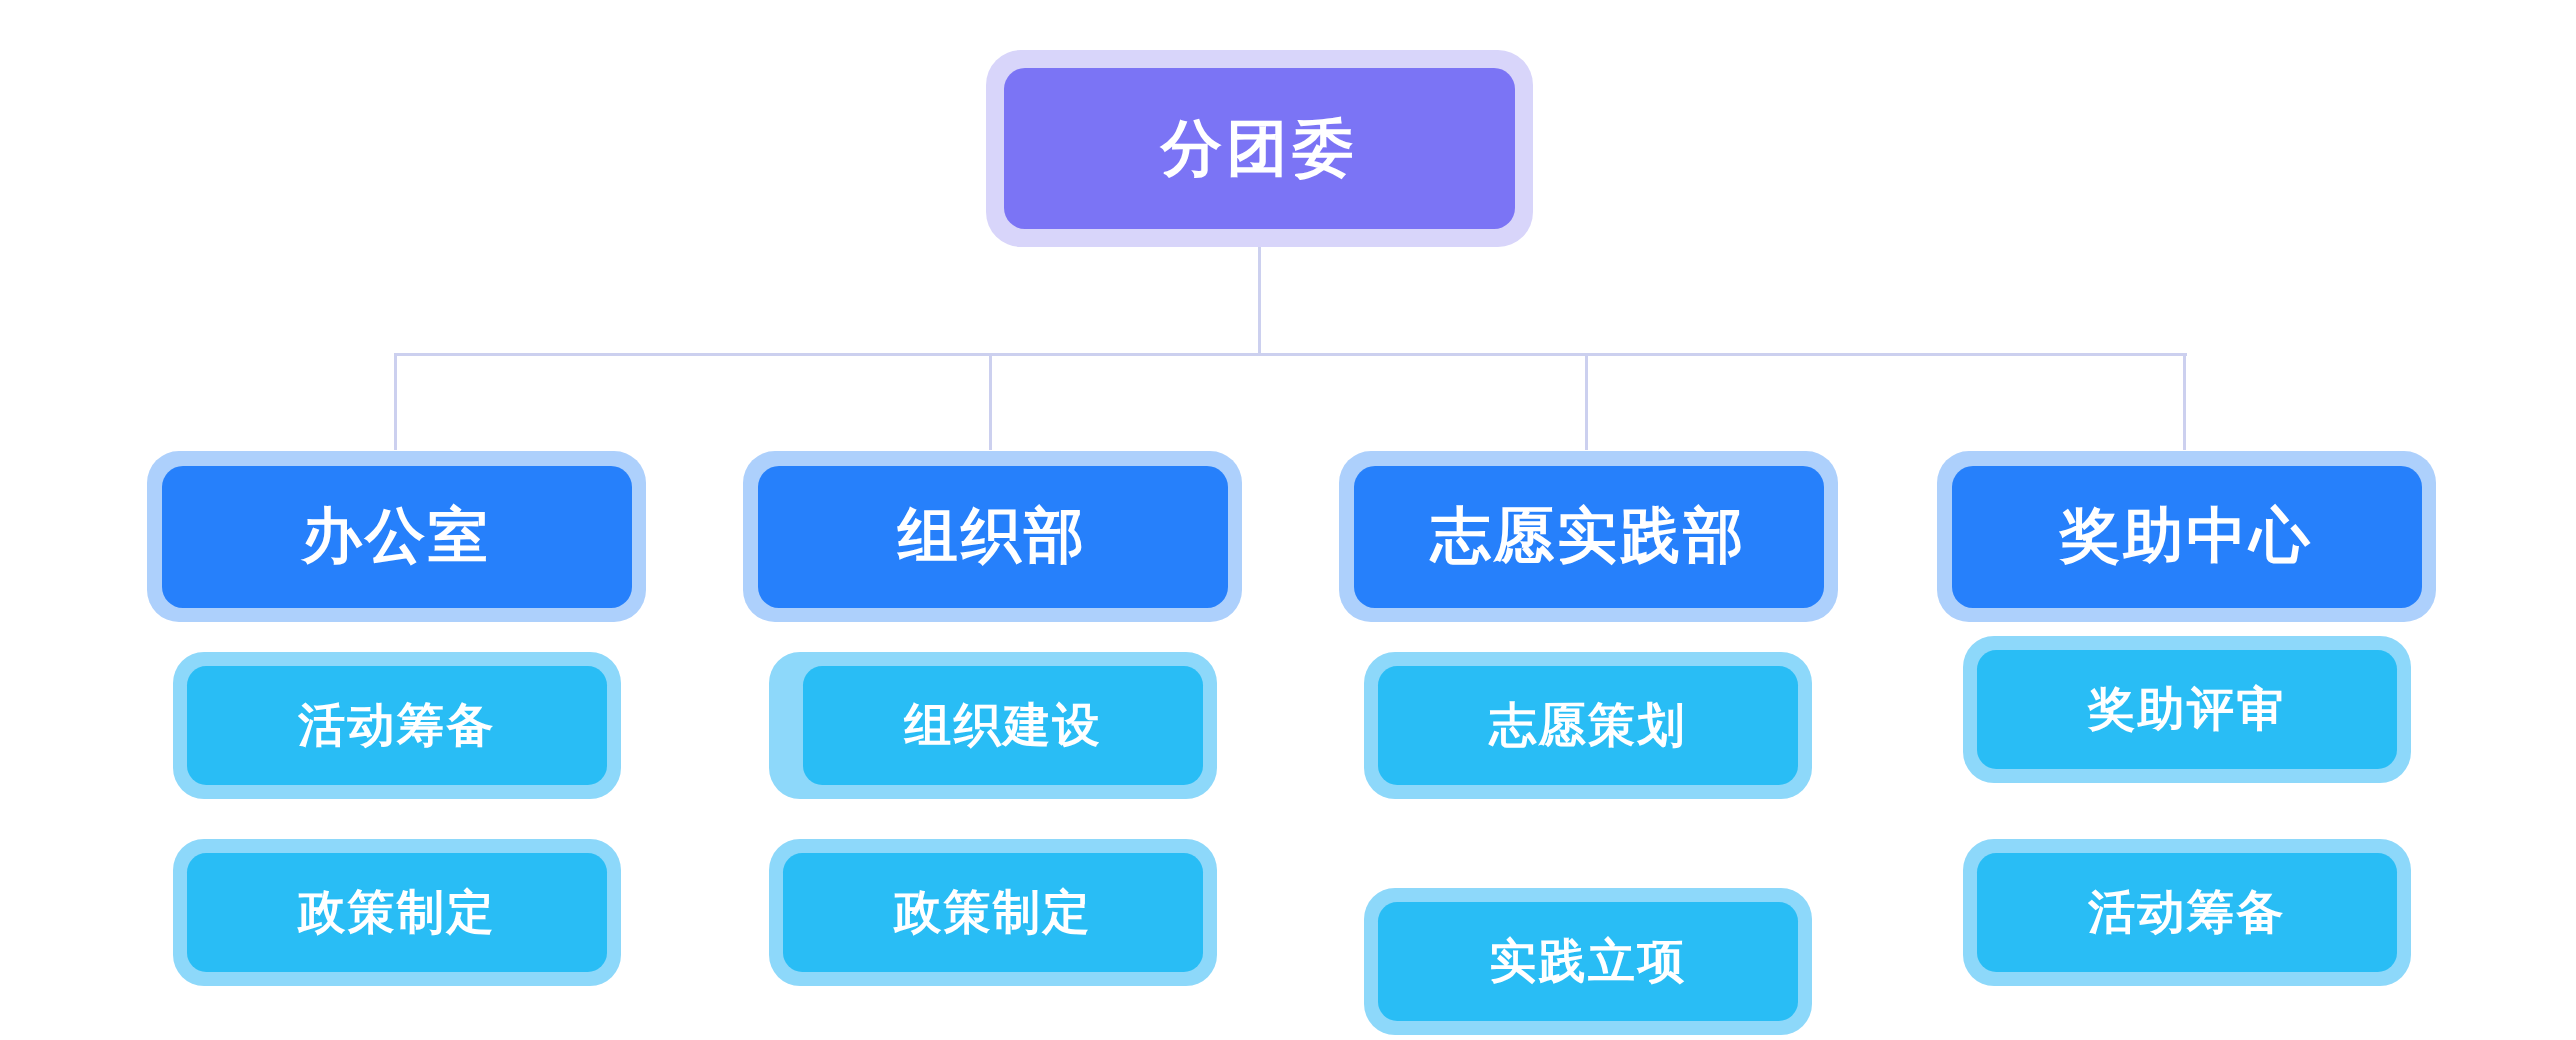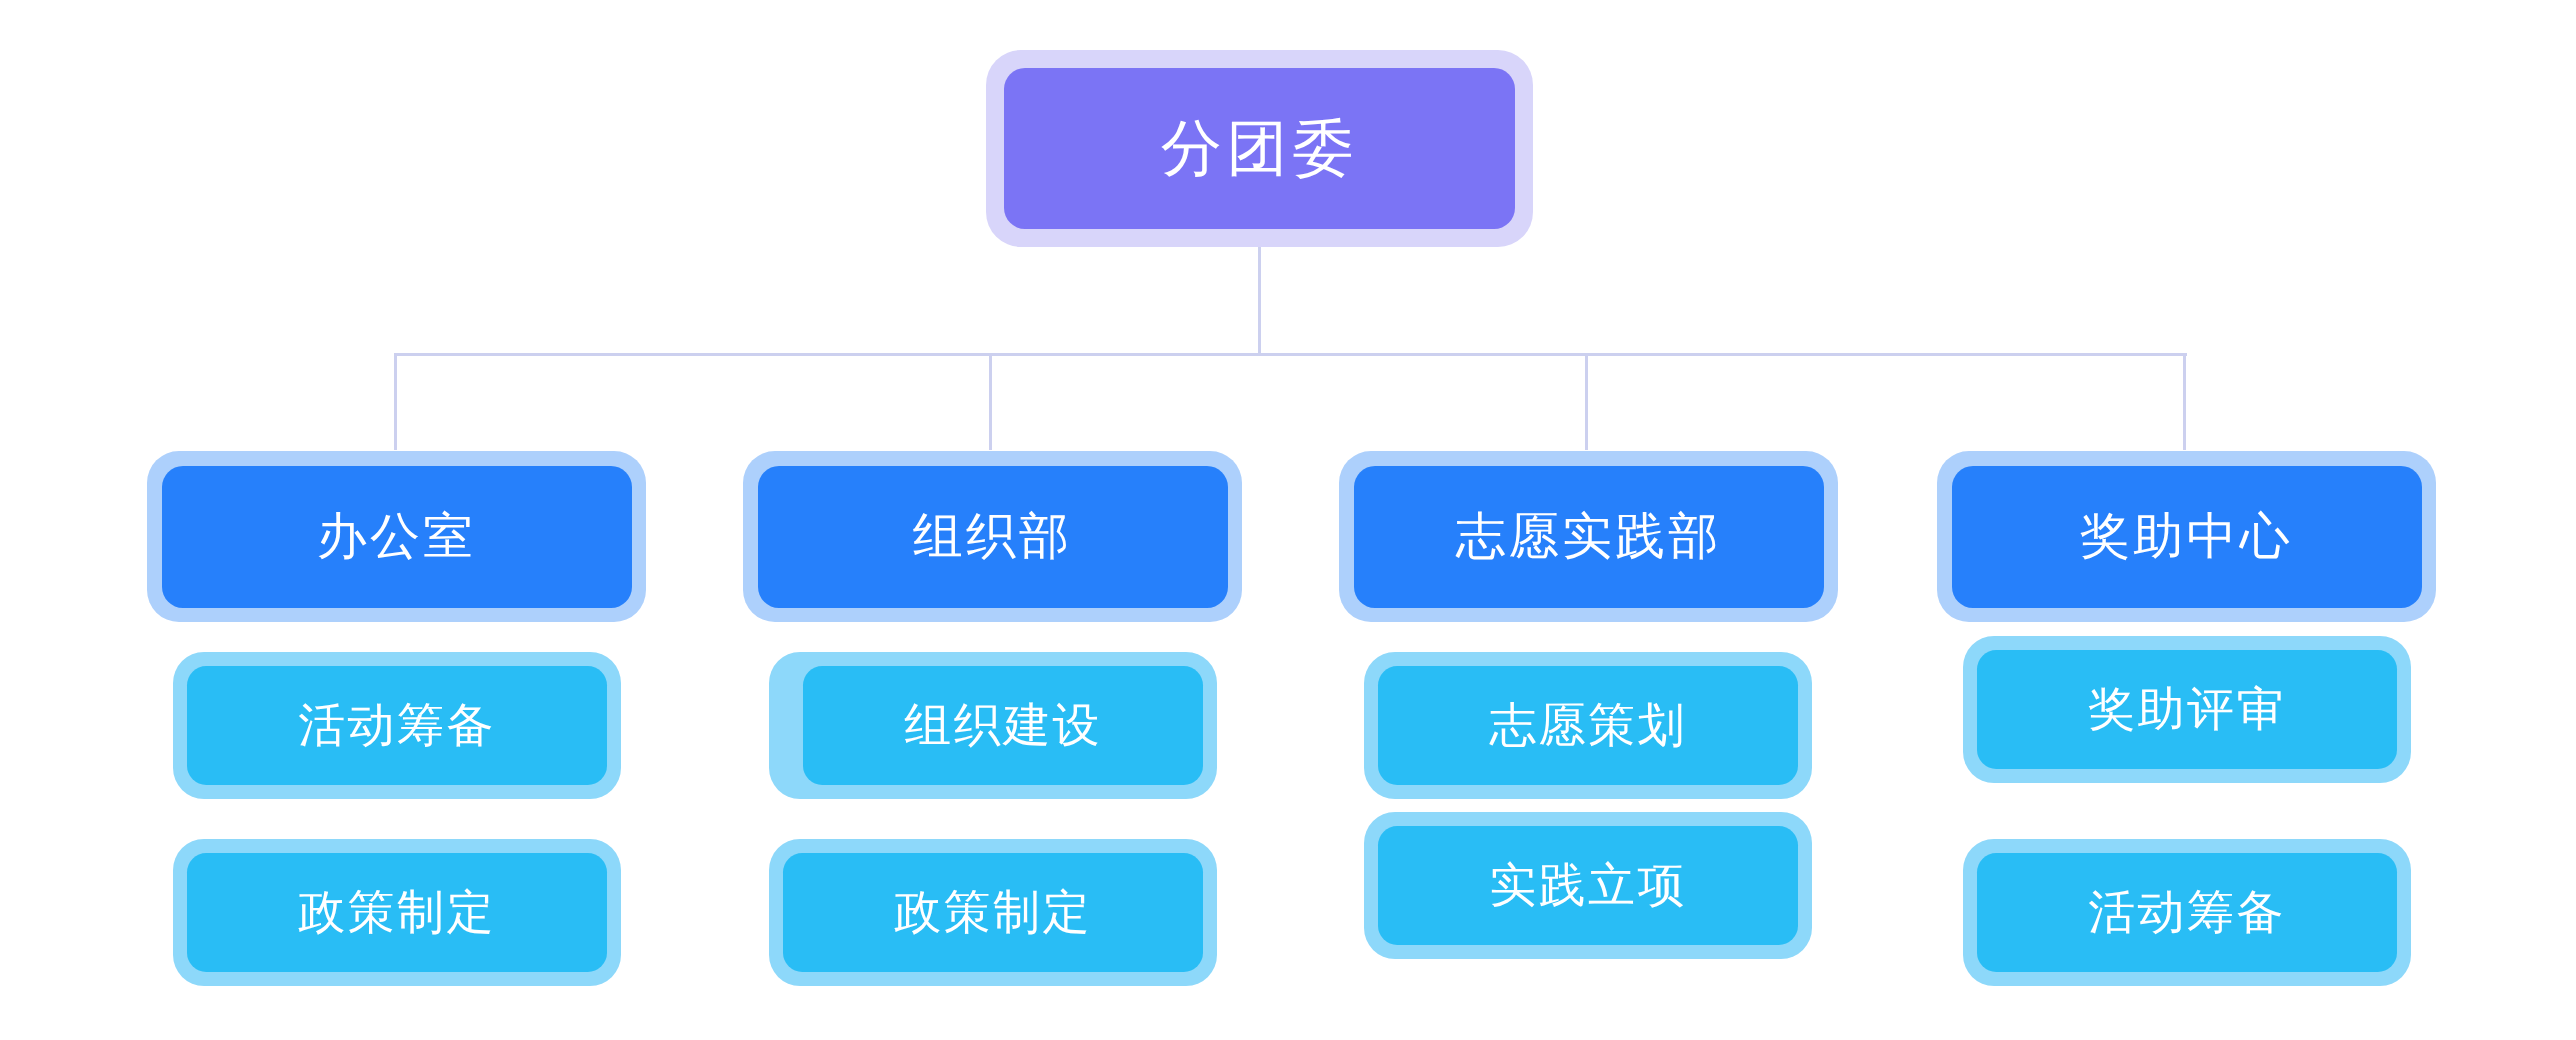--- a/index.html
+++ b/index.html
@@ -15,41 +15,41 @@
   
   .conn{position:absolute;background:#ccd0ef;}
   .conn-v{width:3.2px;}
   .conn-h{height:3.2px;}
 
   
   .node{position:absolute;box-sizing:border-box;display:flex;
         align-items:center;justify-content:center;}
   .node-inner{box-sizing:border-box;display:flex;align-items:center;
         justify-content:center;width:100%;height:100%;
-        color:#ffffff;font-weight:normal;white-space:nowrap;
+        color:#ffffff;font-weight:bold;white-space:nowrap;
         letter-spacing:1.6px;text-align:center;}
 
   
   .node-root{
     left:986px;top:50px;width:547px;height:197px;
     background:#d8d5fa;border-radius:35px;padding:17.7px;
   }
   .node-root .node-inner{
     background:#7b74f5;border-radius:21px;
     font-size:61px;letter-spacing:4.8px;
   }
 
   
   .node-dept{
     top:451px;width:499px;height:171px;
     background:#add0fc;border-radius:32px;padding:14.5px;
   }
   .node-dept .node-inner{
     background:#2680fb;border-radius:21px;
-    font-size:50px;letter-spacing:3.2px;
+    font-size:60px;letter-spacing:3.2px;
   }
 
   
   .node-leaf{
     width:448px;height:147px;
     background:#8dd8fa;border-radius:31px;padding:13.7px;
   }
   .node-leaf .node-inner{
     background:#29bdf5;border-radius:19.3px;
     font-size:47px;letter-spacing:2.4px;
@@ -98,21 +98,21 @@
   <div class="node node-leaf" style="left:1963px;top:636px;">
     <span class="node-inner">奖助评审</span>
   </div>
 
   <div class="node node-leaf" style="left:173px;top:839px;">
     <span class="node-inner">政策制定</span>
   </div>
   <div class="node node-leaf" style="left:769px;top:839px;">
     <span class="node-inner">政策制定</span>
   </div>
-  <div class="node node-leaf" style="left:1364px;top:812px;">
+  <div class="node node-leaf" style="left:1364px;top:888px;">
     <span class="node-inner">实践立项</span>
   </div>
   <div class="node node-leaf" style="left:1963px;top:839px;">
     <span class="node-inner">活动筹备</span>
   </div>
 
 </div>
 
 
 </body></html>

